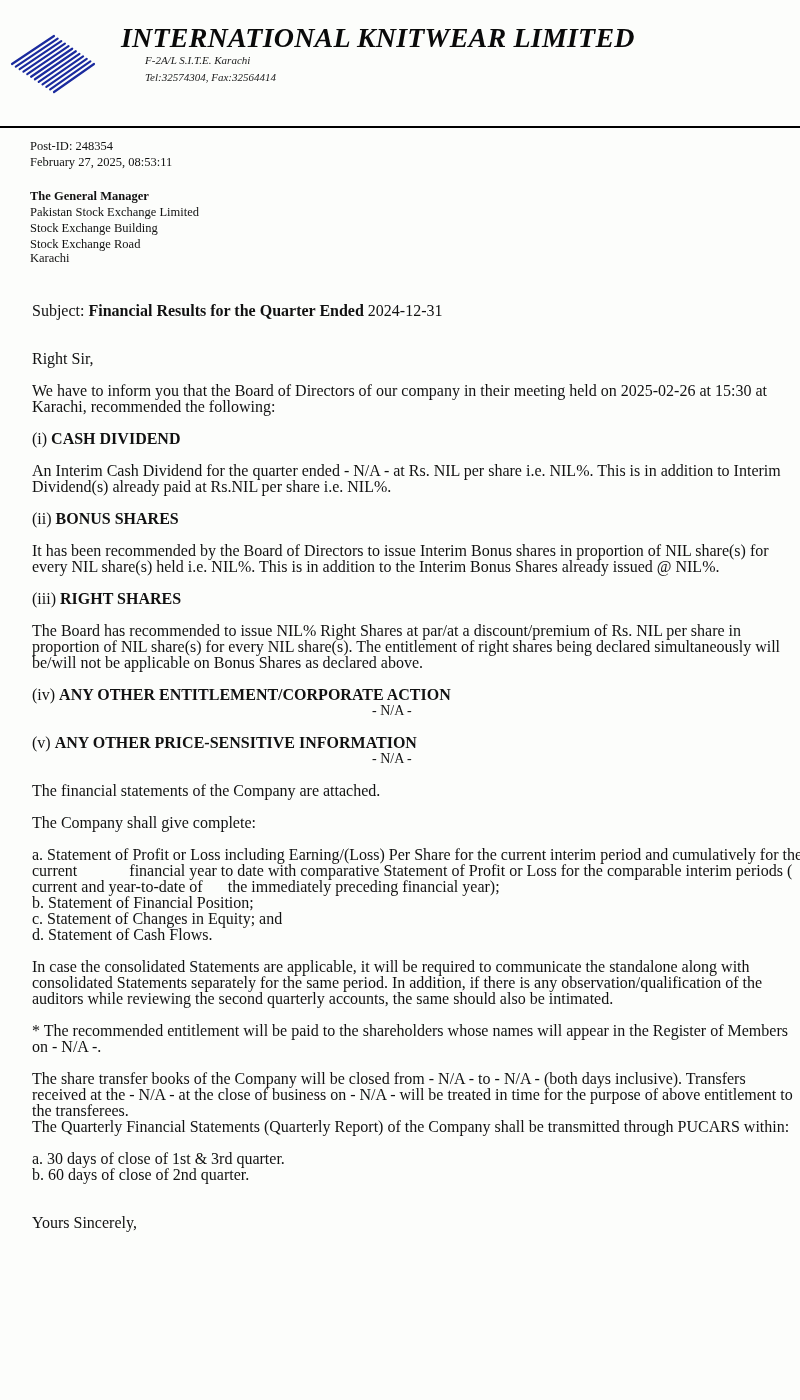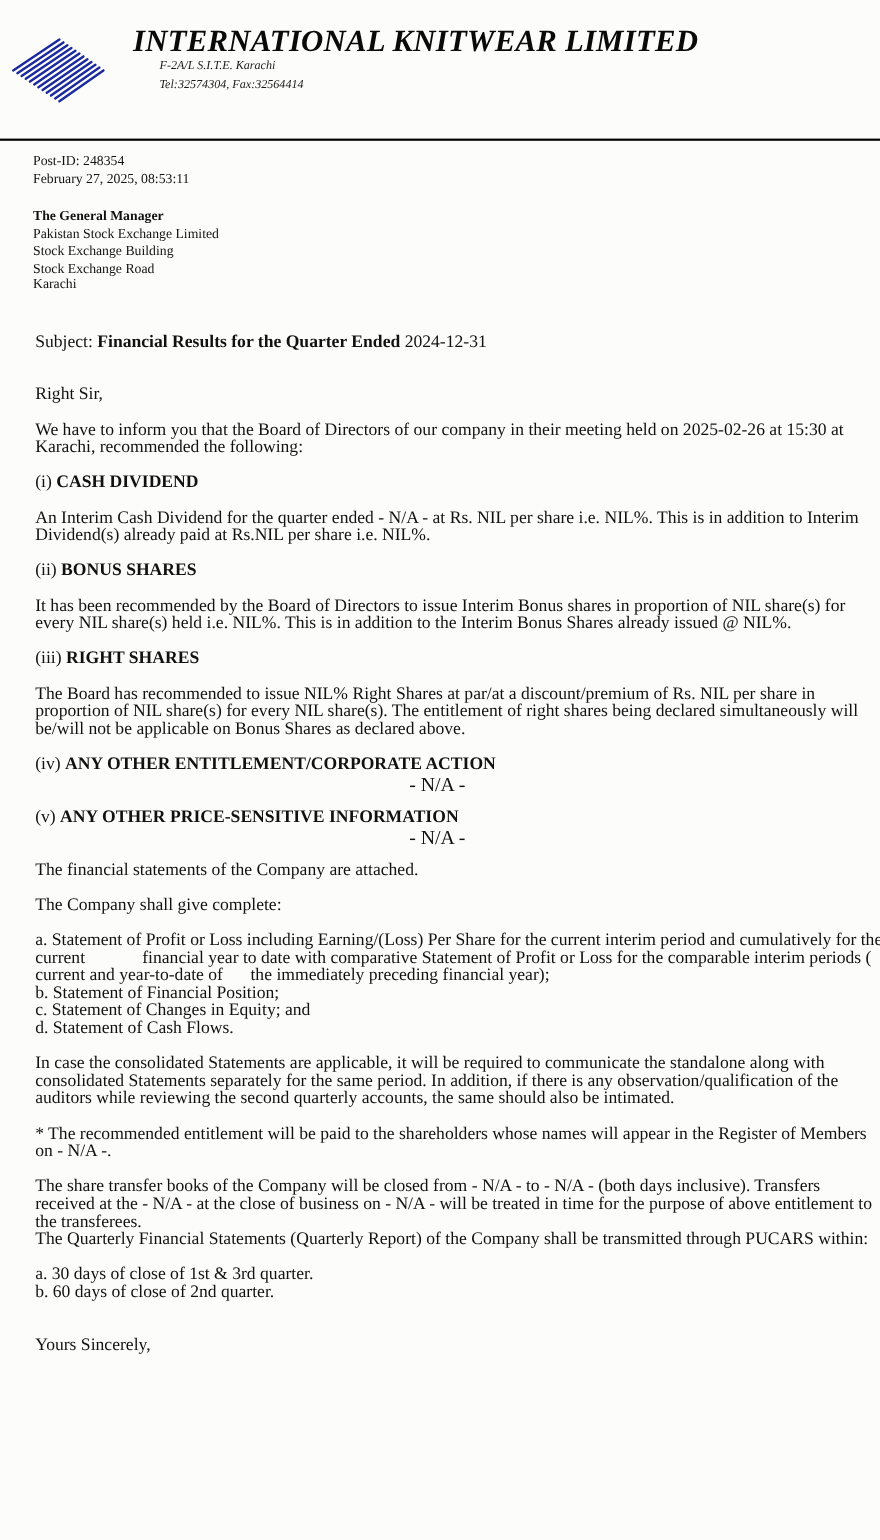--- a/index.html
+++ b/index.html
@@ -18,21 +18,21 @@
     white-space: nowrap;
   }
   .hline { position: absolute; left: 125px; font-size: 11px; white-space: nowrap; color: #1a1a1a; margin-left: 20px; }
   .addr { top: 54px; }
   .tel { top: 71px; }
   .email { top: 88px; }
   .rule { position: absolute; left: 0; top: 126px; width: 800px; height: 2px; background: #000; }
   .small { font-size: 12.5px; line-height: 16px; position: absolute; left: 30px; white-space: nowrap; }
   .p { position: absolute; left: 32px; width: 770px; font-size: 16px; line-height: 16px; }
   .b { font-weight: bold; }
-  .na { position: absolute; left: 372px; font-size: 18px; }
+  .na { position: absolute; left: 372px; font-size: 14px; }
   .nowrap { white-space: nowrap; }
   .gap { display: inline-block; width: 40px; }
 </style>
 </head>
 <body>
 
 <div class="header">
   <svg class="logo" viewBox="0 0 86 64">
     <g id="logo-lines" stroke="#1a2a9e" stroke-width="2.2" stroke-linecap="round">
         <line x1="2" y1="32" x2="44" y2="4"></line>

